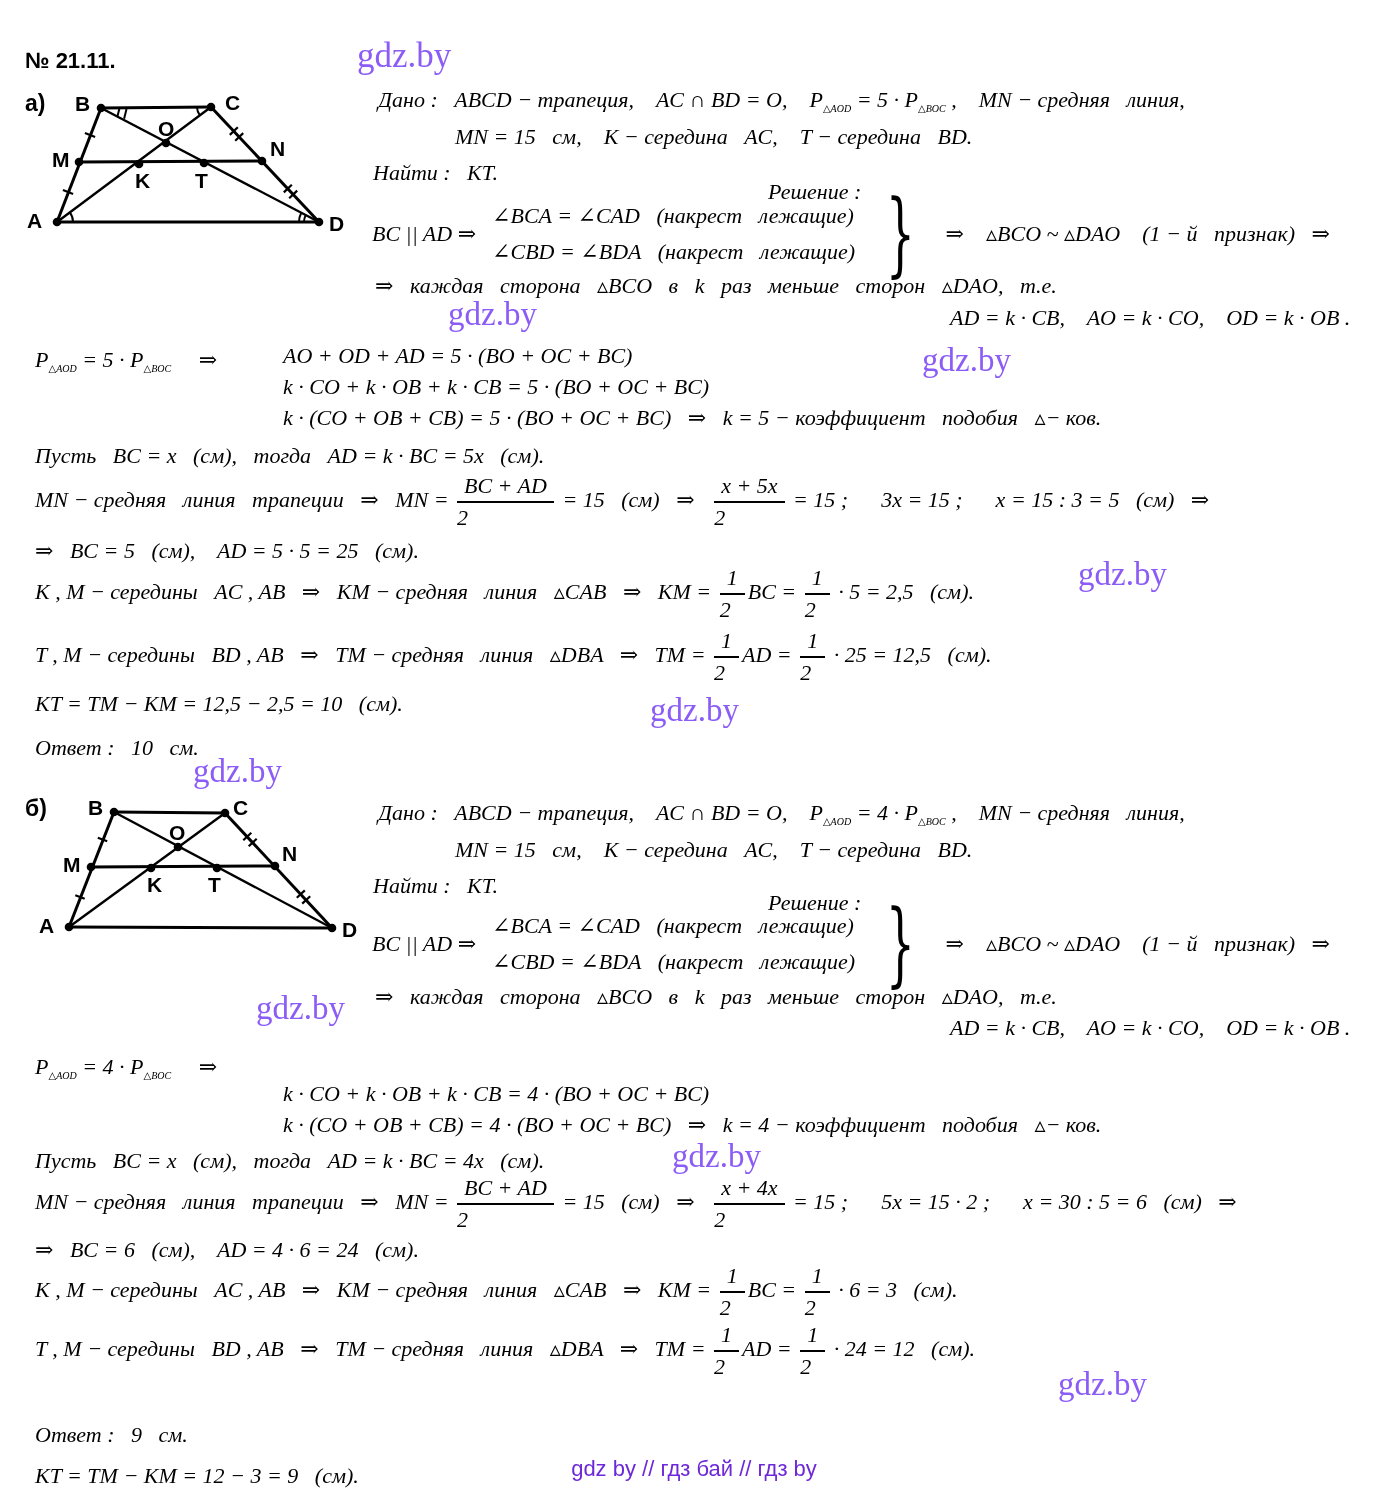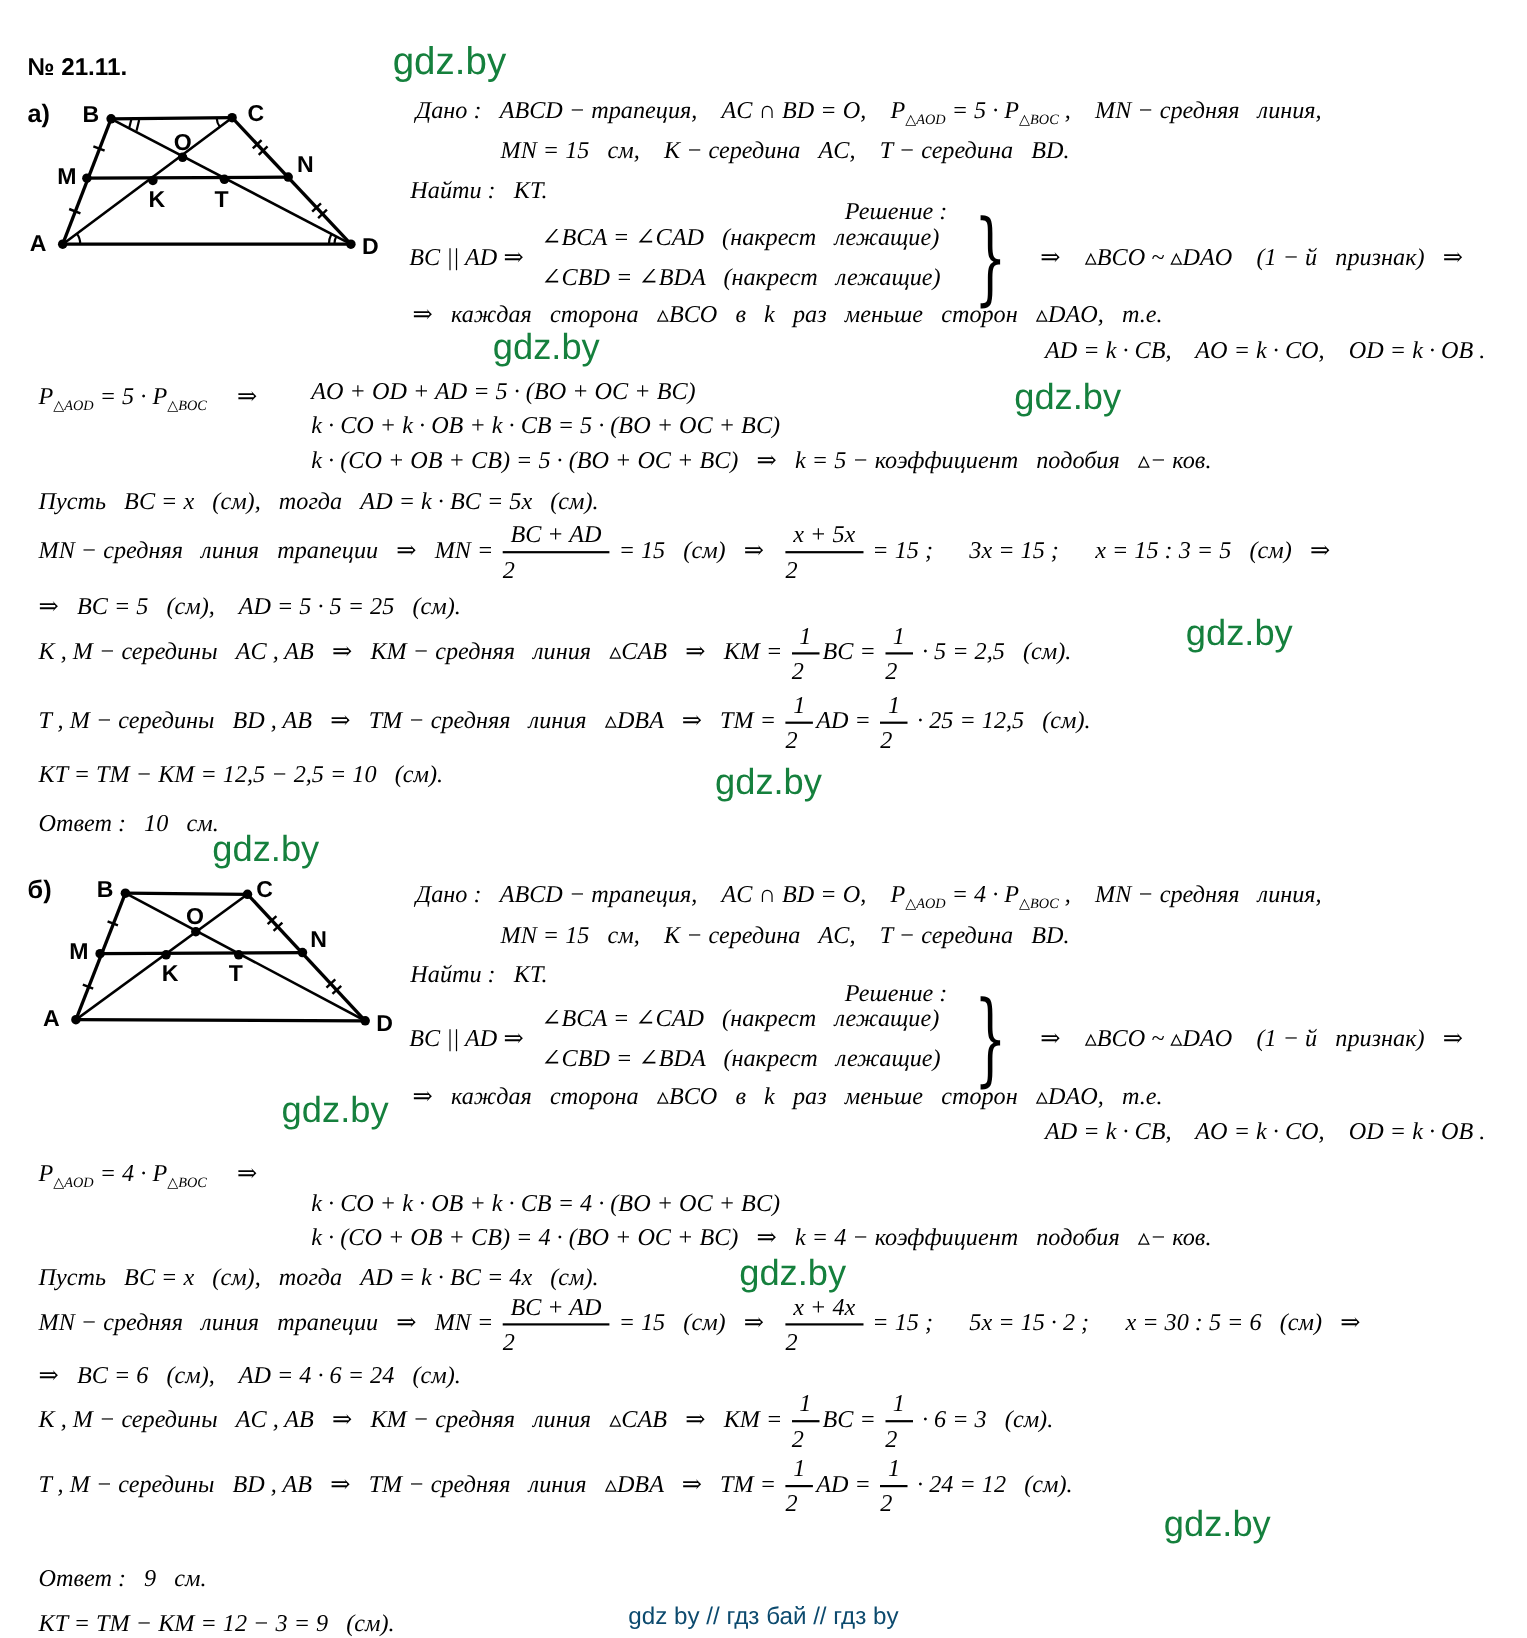--- a/index.html
+++ b/index.html
@@ -2,31 +2,31 @@
 <html><head>
 <meta charset="utf-8">
 <style>
   html,body{margin:0;padding:0;background:#ffffff;}
   #page{position:relative;width:1388px;height:1489px;background:#ffffff;overflow:hidden;
         font-family:"Liberation Serif","DejaVu Serif",serif;color:#000;}
   .green-header{position:absolute;top:2px;left:0;width:100%;text-align:center;
         font-family:"Liberation Sans","DejaVu Sans",sans-serif;font-size:25px;font-weight:500;}
   .purple-footer{position:absolute;top:1456px;left:0;width:100%;text-align:center;
         font-family:"Liberation Sans","DejaVu Sans",sans-serif;font-size:22px;}
-  .wm{position:absolute;font-family:Liberation Sans, sans-serif;
-        font-size:33px;color:#15803d;white-space:pre;}
+  .wm{position:absolute;font-family:Liberation Serif, serif;
+        font-size:33px;color:#8b5cf6;white-space:pre;}
   .wm.big{font-size:35px;}
   .problem-no{position:absolute;left:25px;top:48px;
         font-family:"Liberation Sans","DejaVu Sans",sans-serif;font-weight:bold;font-size:22px;}
   .math{position:absolute;font-style:italic;font-size:22px;line-height:30px;white-space:pre;
         font-family:"Liberation Serif","DejaVu Serif","DejaVu Sans",serif;}
   .math .frac{display:inline-block;vertical-align:middle;text-align:left;margin:0 3px;}
   .math .frac .num{display:block;border-bottom:2px solid #000;padding:0 7px 2px;line-height:26px;}
   .math .frac .den{display:block;padding-top:2px;line-height:26px;}
-  sub.msub{font-size:13px;font-style:italic;line-height:0;}
+  sub.msub{font-size:10px;font-style:italic;line-height:0;}
   .sysrow{position:absolute;display:flex;align-items:center;gap:16px;}
   .sys{display:flex;flex-direction:column;}
   .sys .sline{font-style:italic;font-size:22px;line-height:36px;white-space:pre;}
   .brace{font-size:92px;line-height:72px;font-weight:400;transform:scaleX(.5);
         font-family:"DejaVu Serif",serif;font-style:normal;}
   .sysrow .pre, .sysrow .post{font-style:italic;font-size:22px;white-space:pre;}
   svg .dlabel{font-family:"Liberation Sans","DejaVu Sans",sans-serif;font-weight:bold;font-size:21px;fill:#000;}
   svg .plabel{font-family:"Liberation Sans","DejaVu Sans",sans-serif;font-weight:bold;font-size:23px;fill:#000;}
 </style>
 </head>
@@ -187,14 +187,14 @@
   <div class="math" style="left:283px;top:1110px;">k · (CO + OB + CB) = 4 · (BO + OC + BC)   ⇒   k = 4 − коэффициент   подобия   ▵− ков.</div>
 
   <div class="math" style="left:35px;top:1146px;">Пусть   BC = x   (см),   тогда   AD = k · BC = 4x   (см).</div>
   <div class="math" style="left:35px;top:1175px;">MN − средняя   линия   трапеции   ⇒   MN = <span class="frac"><span class="num">BC + AD</span><span class="den">2</span></span> = 15   (см)   ⇒   <span class="frac"><span class="num">x + 4x</span><span class="den">2</span></span> = 15 ;      5x = 15 · 2 ;      x = 30 : 5 = 6   (см)   ⇒</div>
   <div class="math" style="left:35px;top:1235px;">⇒   BC = 6   (см),    AD = 4 · 6 = 24   (см).</div>
   <div class="math" style="left:35px;top:1263px;">K , M − середины   AC , AB   ⇒   KM − средняя   линия   ▵CAB   ⇒   KM = <span class="frac"><span class="num">1</span><span class="den">2</span></span>BC = <span class="frac"><span class="num">1</span><span class="den">2</span></span> · 6 = 3   (см).</div>
   <div class="math" style="left:35px;top:1322px;">T , M − середины   BD , AB   ⇒   TM − средняя   линия   ▵DBA   ⇒   TM = <span class="frac"><span class="num">1</span><span class="den">2</span></span>AD = <span class="frac"><span class="num">1</span><span class="den">2</span></span> · 24 = 12   (см).</div>
   <div class="math" style="left:35px;top:1461px;">KT = TM − KM = 12 − 3 = 9   (см).</div>
   <div class="math" style="left:35px;top:1420px;">Ответ :   9   см.</div>
 
-  <div class="purple-footer" style="color:#0c4a6e;">gdz by  //  гдз бай  //  гдз by</div>
+  <div class="purple-footer" style="color:#6d28d9;">gdz by  //  гдз бай  //  гдз by</div>
 </div>
 
 </body></html>

